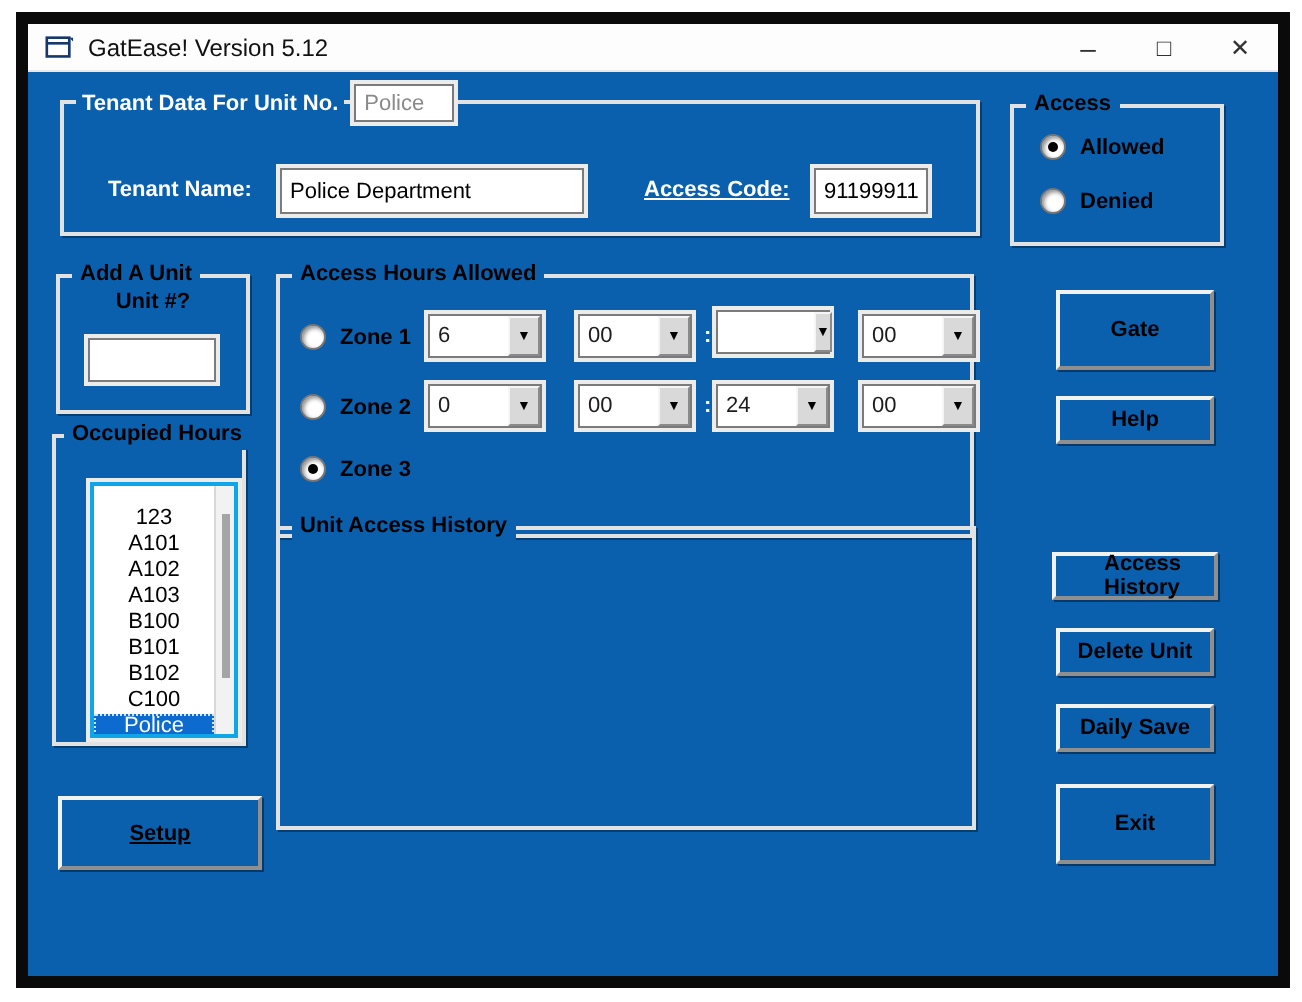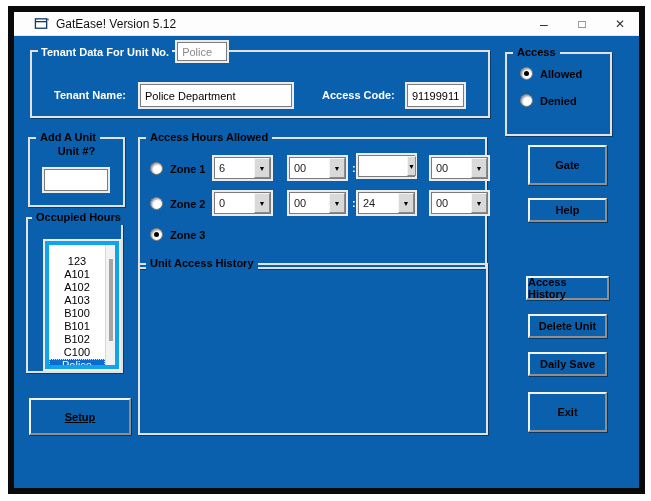--- a/index.html
+++ b/index.html
@@ -8,21 +8,21 @@
     --frame:#0a0a0a;
     --groupborder:#e2e2e2;
   }
   *{margin:0;padding:0;box-sizing:border-box;}
   html,body{width:651px;height:501px;background:#ffffff;overflow:hidden;
     font-family:"Liberation Sans",sans-serif;}
   .window{position:absolute;left:8px;top:6px;width:637px;height:488px;
     border:6px solid var(--frame);background:var(--blue);}
   
   .titlebar{height:24px;background:#fdfdfd;display:flex;align-items:center;
-    padding-left:20px;gap:7px;border-bottom:1px solid #e8e8e8;}
+    padding-left:8px;gap:7px;border-bottom:1px solid #e8e8e8;}
   .app-icon{width:15px;height:14px;display:inline-flex;}
   .title-text{font-size:12px;color:#111;}
   .win-controls{margin-left:auto;display:flex;height:100%;}
   .winbtn{width:38px;height:100%;display:flex;align-items:center;justify-content:center;
     font-size:12px;color:#333;cursor:pointer;}
   .winbtn.min{font-size:14px;}
   
   .client{position:relative;width:625px;height:452px;background:var(--blue);}
   
   .group{position:absolute;border:2px solid var(--groupborder);
@@ -50,21 +50,21 @@
     position:relative;flex:0 0 auto;cursor:pointer;}
   .radio.checked::after{content:'';position:absolute;inset:3px;border-radius:50%;background:#000;}
   .radio-row{position:absolute;display:flex;align-items:center;gap:7px;}
   .radio-row .rlabel{font-weight:bold;font-size:11px;color:#000;white-space:nowrap;}
   
   .btn{position:absolute;background:var(--blue);color:#000;font-weight:bold;
     font-size:11px;display:flex;align-items:center;justify-content:center;
     border:2px solid;border-color:#f2f2f2 #8f8f8f #8f8f8f #f2f2f2;
     box-shadow:1px 1px 0 rgba(0,0,0,.4);cursor:pointer;}
   
-  .listbox{position:absolute;background:#fff;border:4px solid #0ea5e9;
+  .listbox{position:absolute;background:#fff;border:2px solid #0ea5e9;
     box-shadow:0 0 0 2px #ececec;display:flex;overflow:hidden;}
   .list-items{flex:1;padding-top:10px;}
   .list-item{height:13px;line-height:13px;text-align:center;font-size:11px;color:#000;cursor:pointer;}
   .list-item.selected{background:var(--sel);color:#fff;outline:1px dotted #cfe3ff;outline-offset:-1px;}
   .list-scroll{width:10px;background:#f2f2f2;border-left:1px solid #d8d8d8;position:relative;cursor:pointer;}
   .list-thumb{position:absolute;left:3px;width:4px;top:14px;height:82px;background:#a5a5a5;}
   
   .history-text{position:absolute;background:#fff;border:1px solid #8a8a8a;
     box-shadow:0 0 0 2px #ececec;font-size:11px;color:#000;
     padding:2px 5px;white-space:pre-wrap;overflow:hidden;}
@@ -97,25 +97,25 @@
 
   <div class="client">
 
     <div class="group" style="left:16px;top:14px;width:460px;height:68px;">
       <div class="legend">
         <span class="legend-txt">Tenant Data For Unit No.</span>
         <input class="field disabled" style="width: 50px; height: 19px;" readonly="" value="Police">
       </div>
       <span class="lbl" style="left:22px;top:37px;">Tenant Name:</span>
       <input class="field" style="left: 108px; top: 32px; width: 152px; height: 23px;" value="Police Department">
-      <span class="lbl" style="left:290px;top:37px;">Access Code:</span>
+      <span class="lbl" style="left:290px;top:37px;text-decoration:underline;">Access Code:</span>
       <input class="field" style="left: 375px; top: 32px; width: 57px; height: 23px;" value="91199911">
     </div>
 
-    <div class="group" style="left:491px;top:16px;width:107px;height:84px;">
+    <div class="group" style="left:491px;top:16px;width:107px;height:71px;">
       <span class="group-label">Access</span>
       <div class="radio-row" style="left:13px;top:13px;">
         <span class="radio checked"></span>
         <span class="rlabel">Allowed</span>
       </div>
       <div class="radio-row" style="left:13px;top:40px;">
         <span class="radio"></span>
         <span class="rlabel">Denied</span>
       </div>
     </div>
@@ -192,27 +192,27 @@
         <span class="combo-text">00</span>
         <span class="combo-btn">▼</span>
       </div>
 
       <div class="radio-row" style="left:10px;top:89px;">
         <span class="radio checked"></span>
         <span class="rlabel">Zone 3</span>
       </div>
     </div>
 
-    <div class="group" style="left:124px;top:227px;width:350px;height:172px;">
+    <div class="group" style="left:124px;top:227px;width:350px;height:152px;">
       <span class="group-label">Unit Access History</span>
     </div>
 
     <div class="btn" style="left:514px;top:109px;width:79px;height:40px;">Gate</div>
     <div class="btn" style="left:514px;top:162px;width:79px;height:24px;">Help</div>
-    <div class="btn" style="left:512px;top:240px;width:83px;height:24px;">Access History</div>
+    <div class="btn" style="left:512px;top:240px;width:83px;height:24px;padding-left:24px;">Access History</div>
     <div class="btn" style="left:514px;top:278px;width:79px;height:24px;">Delete Unit</div>
     <div class="btn" style="left:514px;top:316px;width:79px;height:24px;">Daily Save</div>
     <div class="btn" style="left:514px;top:356px;width:79px;height:40px;">Exit</div>
 
     <div class="btn" style="left:15px;top:362px;width:102px;height:37px;text-decoration:underline;">Setup</div>
 
   </div>
 </div>
 
 </body></html>

